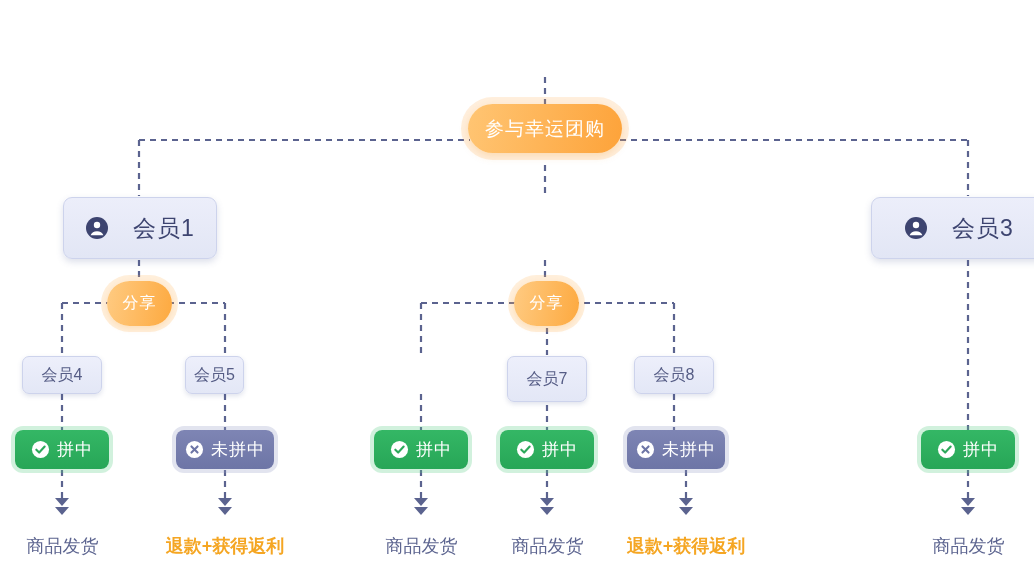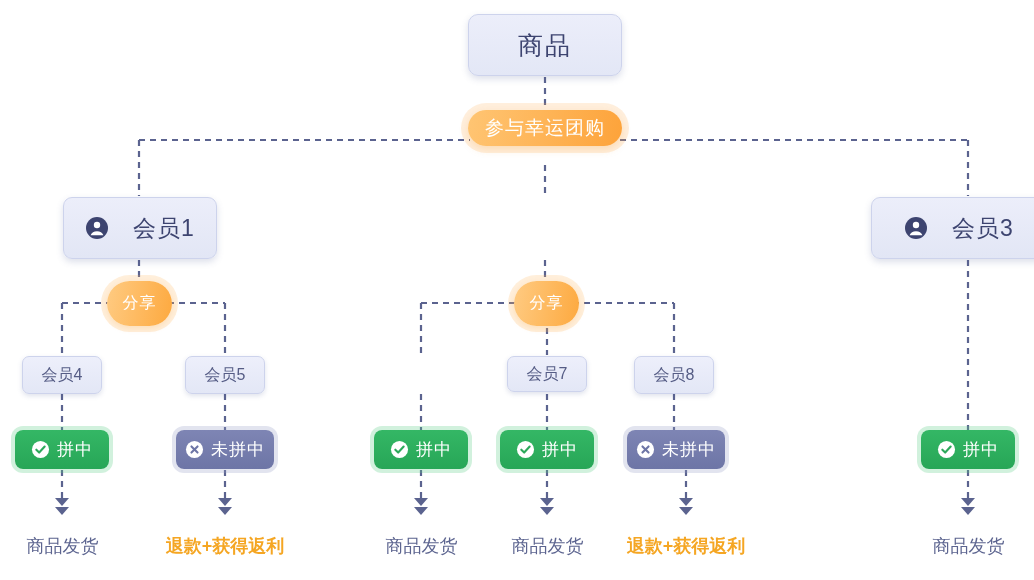--- a/index.html
+++ b/index.html
@@ -181,25 +181,22 @@
     <g>
       <use href="#dblchev" x="62" y="508"></use>
       <use href="#dblchev" x="225" y="508"></use>
       <use href="#dblchev" x="421" y="508"></use>
       <use href="#dblchev" x="547" y="508"></use>
       <use href="#dblchev" x="686" y="508"></use>
       <use href="#dblchev" x="968" y="508"></use>
     </g>
   </svg>
 
-  <div class="node-product" style="left:468px;top:14px;width:154px;height:62px;">
-    <span>商品</span>
-  </div>
-
-  <div class="node-action" style="left:468px;top:110px;width:154px;height:36px;">
+
+  <div class="node-action" style="left:468px;top:104px;width:154px;height:49px;">
     <span>参与幸运团购</span>
   </div>
 
   <div class="node-member" style="left:63px;top:197px;width:154px;height:62px;">
     <span class="avatar-icon">
       <svg viewBox="0 0 24 24" width="24" height="24">
         <circle cx="12" cy="12" r="11" fill="#3d4470"></circle>
         <circle cx="12" cy="9" r="3.2" fill="#ffffff"></circle>
         <path d="M5.6,19.2 a6.8,6.0 0 0 1 12.8,0 Z" fill="#ffffff"></path>
       </svg>
@@ -223,24 +220,24 @@
     <span>分享</span>
   </div>
 
   <div class="node-share" style="left:514px;top:281px;width:65px;height:45px;">
     <span>分享</span>
   </div>
 
   <div class="node-sub" style="left:22px;top:356px;width:80px;height:38px;">
     <span>会员4</span>
   </div>
-  <div class="node-sub" style="left:185px;top:356px;width:80px;height:38px;">
+  <div class="node-sub" style="left:185px;top:356px;width:59px;height:38px;">
     <span>会员5</span>
   </div>
-  <div class="node-sub" style="left:507px;top:356px;width:80px;height:36px;">
+  <div class="node-sub" style="left:507px;top:356px;width:80px;height:46px;">
     <span>会员7</span>
   </div>
   <div class="node-sub" style="left:634px;top:356px;width:80px;height:38px;">
     <span>会员8</span>
   </div>
 
   <div class="node-status ok" style="left:15px;top:430px;width:94px;height:39px;">
     <span class="status-icon">
       <svg viewBox="0 0 20 20" width="19" height="19">
         <circle cx="10" cy="10" r="9" fill="#ffffff"></circle>

